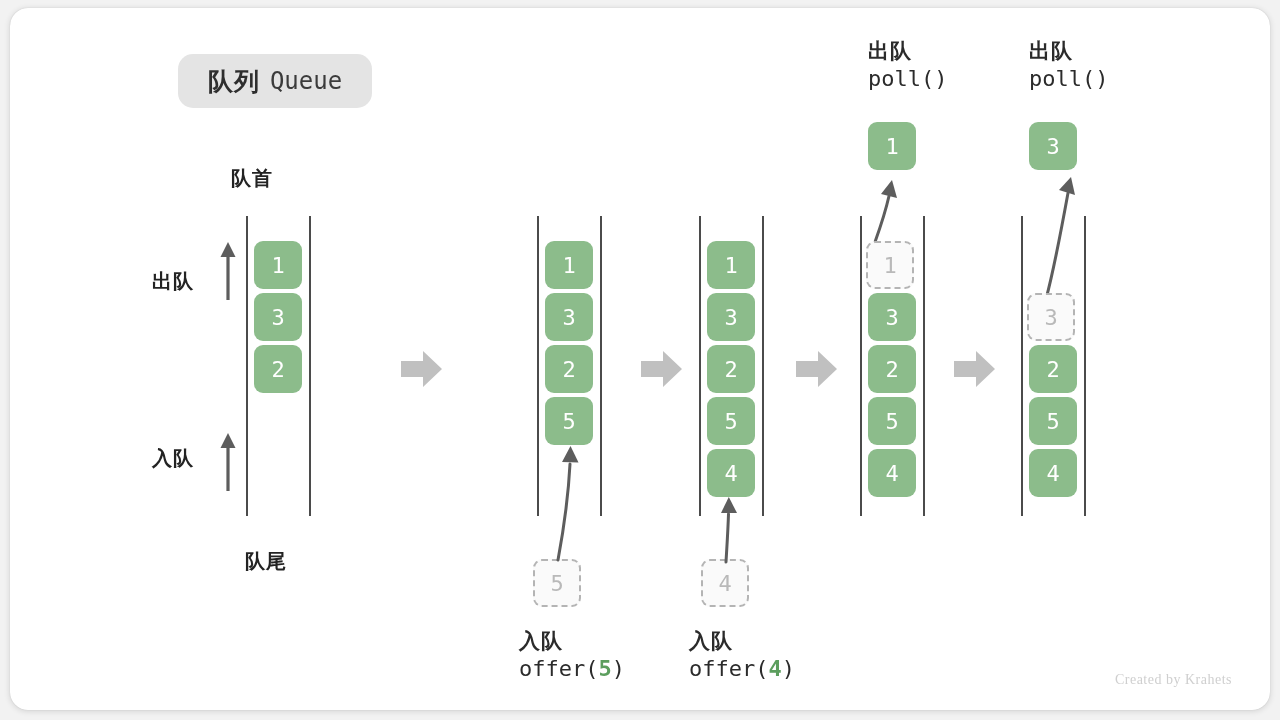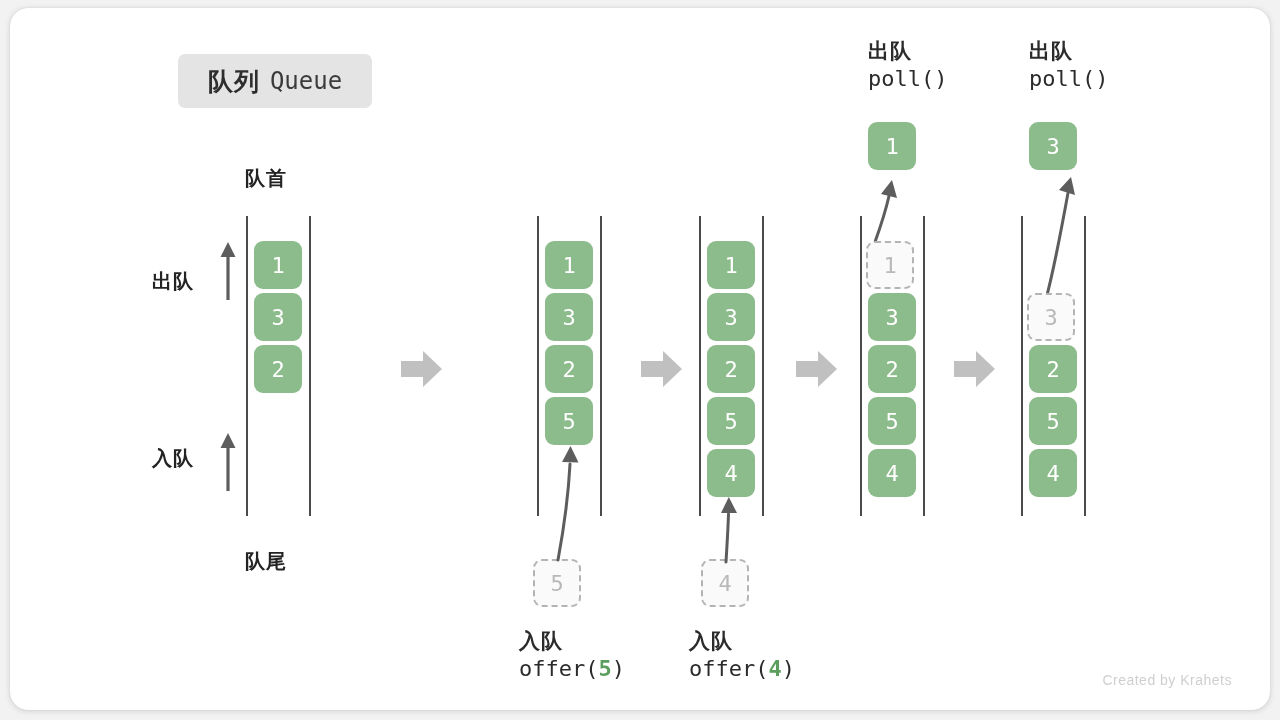--- a/index.html
+++ b/index.html
@@ -26,21 +26,21 @@
     border-radius: 18px;
     box-shadow: 0 1px 6px rgba(0,0,0,0.14), 0 0 1px rgba(0,0,0,0.2);
   }
   .abs { position: absolute; }
 
   
   #title-badge {
     left: 168px; top: 46px;
     width: 194px; height: 54px;
     background: #e4e4e4;
-    border-radius: 7px;
+    border-radius: 15px;
     display: flex;
     align-items: center;
     justify-content: center;
     gap: 10px;
   }
   #title-badge .cn {
     font-size: 25px;
     font-weight: bold;
     color: #2e2e2e;
     letter-spacing: 1px;
@@ -112,39 +112,39 @@
     background: #8cbc8b;
     color: #ffffff;
   }
 
   
   .step-arrow { width: 42px; height: 40px; }
 
   
   #watermark {
     right: 38px; bottom: 22px;
-    font-family: Liberation Sans, sans-serif;
+    font-family: Liberation Serif, serif;
     font-size: 14px;
     color: #cfcfcf;
     letter-spacing: 0.5px;
   }
   svg { display: block; overflow: visible; }
 </style>
 </head>
 <body>
 
 <div id="stage">
   <div id="card" class="abs">
 
     <div id="title-badge" class="abs">
       <span class="cn">队列</span>
       <span class="en">Queue</span>
     </div>
 
-    <div class="abs cn-label" style="left:235px; top:157px;text-align:right;">队首</div>
+    <div class="abs cn-label" style="left:221px; top:157px;text-align:right;">队首</div>
     <div class="abs cn-label" style="left:235px; top:540px;">队尾</div>
 
     <div class="abs cn-label" style="left:142px; top:260px;">出队</div>
     <div class="abs" style="left:205px; top:232px;">
       <svg width="26" height="62" viewBox="0 0 26 62">
         <line x1="13" y1="60" x2="13" y2="14" stroke="#5d5d5d" stroke-width="3.2"></line>
         <polygon points="13,2 5.5,17 20.5,17" fill="#5d5d5d"></polygon>
       </svg>
     </div>
 

